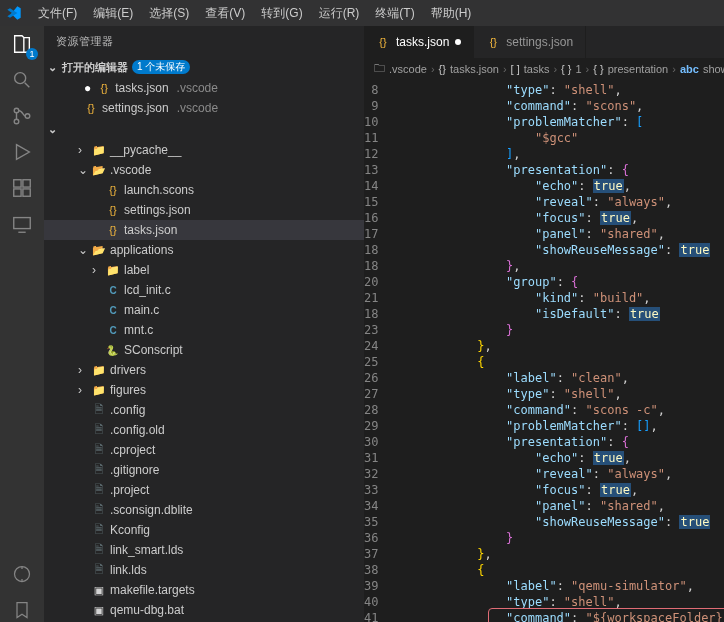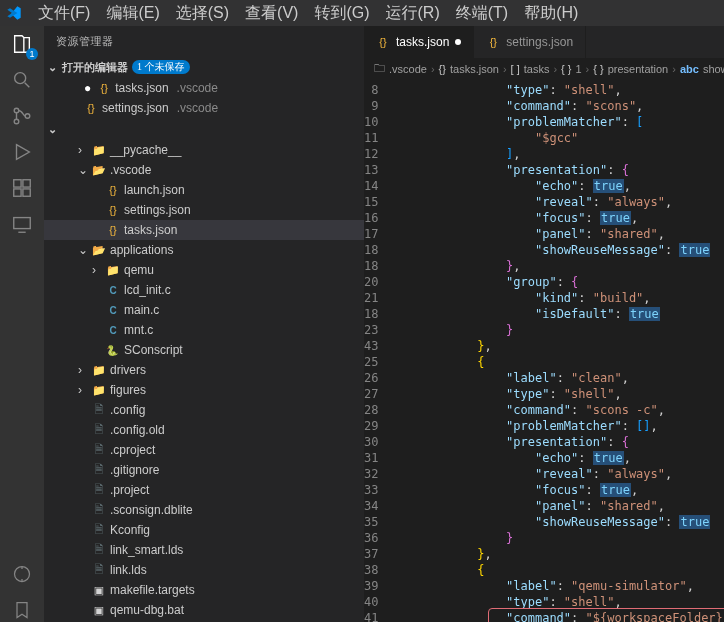--- a/index.html
+++ b/index.html
@@ -11,21 +11,21 @@
   overflow: hidden;
   display: flex; flex-direction: column;
 }
 .titlebar {
   height: 26px; background: #323233;
   display: flex; align-items: center; padding: 0 6px;
   gap: 2px;
 }
 .titlebar .vsc-logo { width: 16px; height: 16px; margin-right: 6px; }
 .titlebar .menu-item {
-  padding: 2px 8px; color: #ccc; font-size: 16px;
+  padding: 2px 8px; color: #ccc; font-size: 12px;
 }
 .main { flex: 1; display: flex; overflow: hidden; }
 .activitybar {
   width: 44px; background: #333333;
   display: flex; flex-direction: column; align-items: center;
   padding-top: 6px; gap: 12px;
 }
 .activitybar .act-icon {
   width: 24px; height: 24px; display: flex; align-items: center; justify-content: center;
   color: #858585;
@@ -50,21 +50,21 @@
   padding: 0 12px; font-size: 11px; color: #bbb;
   letter-spacing: 0.5px;
 }
 .section-header {
   height: 22px; display: flex; align-items: center;
   padding: 0 4px; font-size: 11px; font-weight: bold;
   color: #ccc; gap: 4px;
 }
 .section-header .badge {
   background: #007acc; color: #fff; font-size: 10px;
-  padding: 0 5px; border-radius: 7px; font-weight: normal; font-family: Liberation Serif, serif;
+  padding: 0 5px; border-radius: 7px; font-weight: normal;
 }
 .chev { width: 10px; display: inline-block; color: #ccc; }
 .tree { flex: 1; overflow-y: auto; font-size: 12px; }
 .tree-item {
   height: 20px; display: flex; align-items: center;
   padding-left: 8px; gap: 4px; white-space: nowrap;
   cursor: pointer;
 }
 .tree-item.selected { background: #37373d; }
 .tree-item .indent { display:inline-block; }
@@ -93,21 +93,21 @@
 }
 .breadcrumb .sep { color: #666; }
 .breadcrumb .bc-icon { color: #c5c5c5; }
 .code-area { flex:1; display:flex; overflow:hidden; font-family: Consolas, monospace; font-size: 12px; line-height: 16px;}
 .gutter { width: 46px; text-align: right; color: #858585; padding-right: 12px; padding-top: 2px;}
 .gutter div { height: 16px; }
 .code { flex:1; padding-top: 2px; position: relative;}
 .code-line { height:16px; white-space: pre; }
 .tok-key { color: #9cdcfe; }
 .tok-str { color: #ce9178; }
-.tok-bool-bg { background:#264f78; color:#7dd3fc; padding:0 1px;margin-top:24px;}
+.tok-bool-bg { background:#264f78; color:#fef9c3; padding:0 1px;margin-top:24px;}
 .tok-punc { color: #d4d4d4; }
 .tok-brace { color: #ffd700; }
 .tok-brace-p { color: #da70d6; }
 .tok-brace-b { color: #179fff; }
 .highlight-box {
   position: absolute; border: 1.5px solid #e06c75; border-radius: 4px;
 }
 svg { display: block; }
 </style>
 </head>
@@ -219,21 +219,21 @@
         <div class="tree-item">
           <span class="indent" style="width: 22px;"></span>
           <span class="chev">⌄</span>
           <span class="file-icon folder-icon" style="font-size: 11px;">📂</span>
           <span class="label">.vscode</span>
         </div>
         <div class="tree-item">
           <span class="indent" style="width: 36px;"></span>
           <span style="width: 10px; display: inline-block;"></span>
           <span class="file-icon json-icon">{}</span>
-          <span class="label">launch.json</span>
+          <span class="label">launch.scons</span>
         </div>
         <div class="tree-item">
           <span class="indent" style="width: 36px;"></span>
           <span style="width: 10px; display: inline-block;"></span>
           <span class="file-icon json-icon">{}</span>
           <span class="label">settings.json</span>
         </div>
         <div class="tree-item selected">
           <span class="indent" style="width: 36px;"></span>
           <span style="width: 10px; display: inline-block;"></span>
@@ -243,21 +243,21 @@
         <div class="tree-item">
           <span class="indent" style="width: 22px;"></span>
           <span class="chev">⌄</span>
           <span class="file-icon folder-icon" style="font-size: 11px;">📂</span>
           <span class="label">applications</span>
         </div>
         <div class="tree-item">
           <span class="indent" style="width: 36px;"></span>
           <span class="chev">›</span>
           <span class="file-icon folder-icon" style="font-size: 11px;">📁</span>
-          <span class="label">qemu</span>
+          <span class="label">label</span>
         </div>
         <div class="tree-item">
           <span class="indent" style="width: 36px;"></span>
           <span style="width: 10px; display: inline-block;"></span>
           <span class="file-icon c-icon">C</span>
           <span class="label">lcd_init.c</span>
         </div>
         <div class="tree-item">
           <span class="indent" style="width: 36px;"></span>
           <span style="width: 10px; display: inline-block;"></span>
@@ -403,21 +403,21 @@
           <div>14</div>
           <div>15</div>
           <div>16</div>
           <div>17</div>
           <div>18</div>
           <div>18</div>
           <div>20</div>
           <div>21</div>
           <div>18</div>
           <div>23</div>
-          <div>43</div>
+          <div>24</div>
           <div>25</div>
           <div>26</div>
           <div>27</div>
           <div>28</div>
           <div>29</div>
           <div>30</div>
           <div>31</div>
           <div>32</div>
           <div>33</div>
           <div>34</div>

